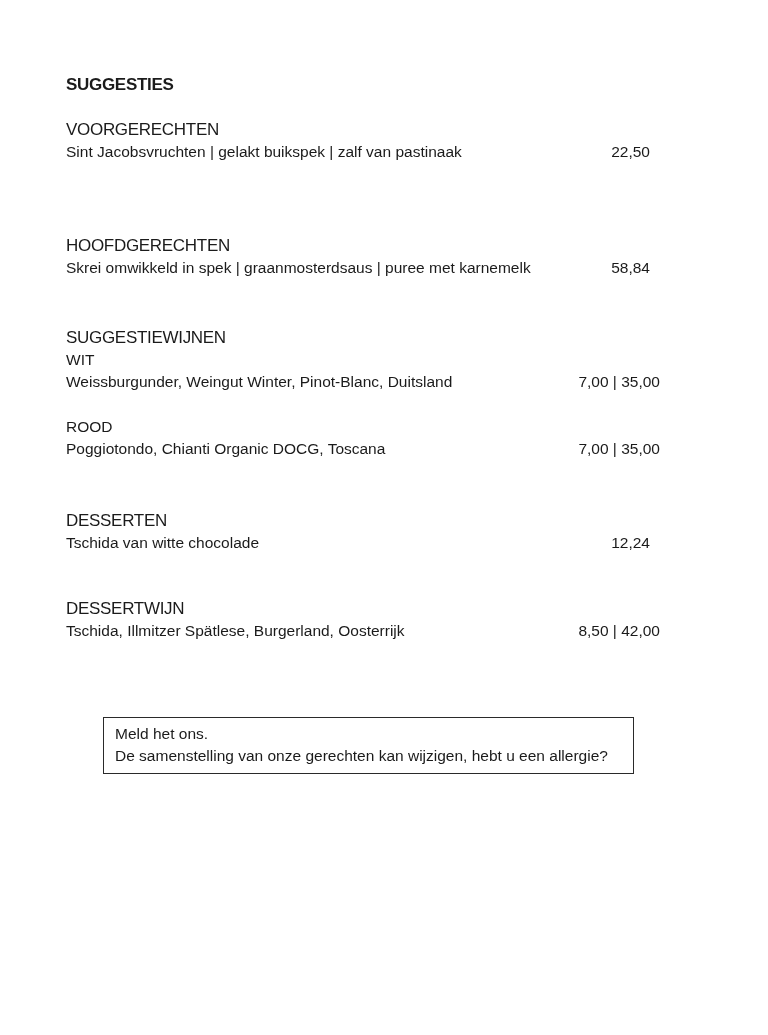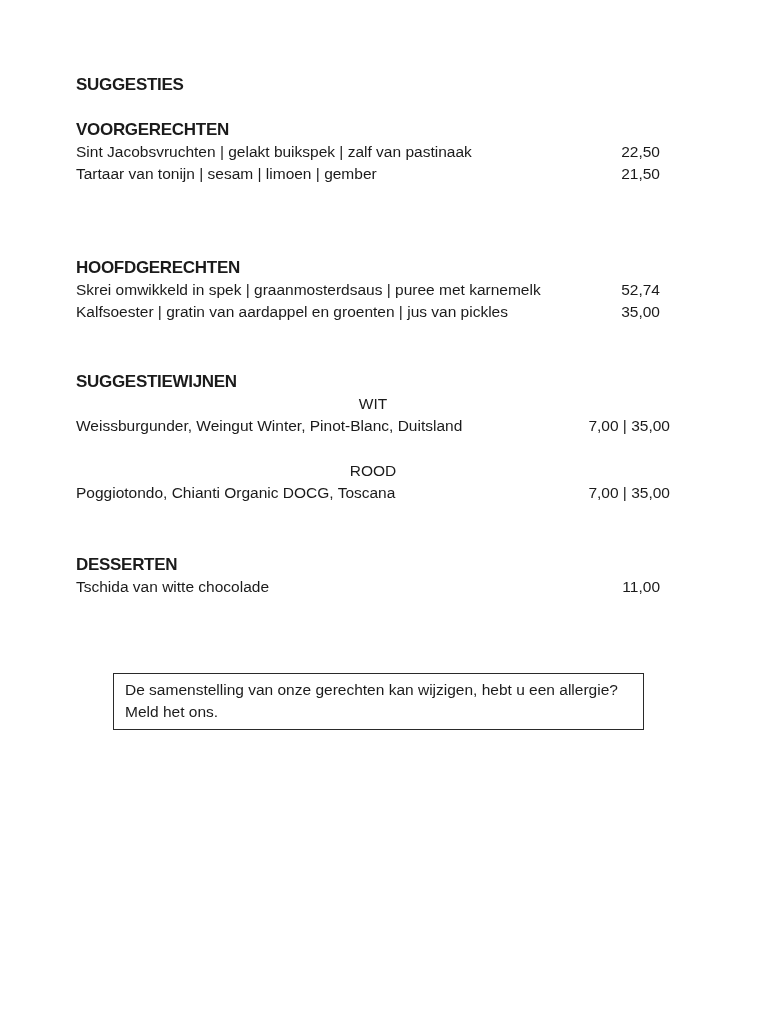--- a/index.html
+++ b/index.html
@@ -10,34 +10,34 @@
   body {
     width: 768px;
     height: 1035px;
     position: relative;
     font-family: "Liberation Sans", sans-serif;
     color: #1b1b1b;
     overflow: hidden;
   }
   .menu {
     position: absolute;
-    left: 76px;
+    left: 66px;
     top: 0;
     width: 594px; 
   }
   .menu-title {
     margin-top: 74px;
     font-size: 17px;
     font-weight: 700;
     letter-spacing: -0.3px;
     line-height: 22px;
   }
   .section-heading {
     font-size: 17px;
-    font-weight: 700;
+    font-weight: 400;
     letter-spacing: -0.3px;
     line-height: 22px;
   }
   .sec-voorgerechten  { margin-top: 23px; }
   .sec-hoofdgerechten { margin-top: 72px; }
   .sec-suggestiewijnen{ margin-top: 48px; }
   .sec-desserten      { margin-top: 50px; }
   .sec-dessertwijn    { margin-top: 44px; }
   .row {
     display: flex;
@@ -46,21 +46,20 @@
     font-size: 15.5px;
     line-height: 22px;
     white-space: nowrap;
   }
   .row .name { flex: 1 1 auto; overflow: hidden; }
   .row .price { flex: 0 0 auto; text-align: right; }
   .row .price.single { padding-right: 10px; } 
   .subheading {
     font-size: 15.5px;
     line-height: 22px;
-    text-align: center;
   }
   .wine-group-rood { margin-top: 23px; }
   .note-box {
     margin-top: 75px;
     margin-left: 37px; 
     width: 531px;
     box-sizing: border-box;
     border: 1.5px solid #2a2a2a;
     padding: 5px 10px 6px 11px;
   }
@@ -76,35 +75,27 @@
 <div class="menu">
 
   <div class="menu-title">SUGGESTIES</div>
 
   <div class="section sec-voorgerechten">
     <div class="section-heading">VOORGERECHTEN</div>
     <div class="row">
       <span class="name">Sint Jacobsvruchten | gelakt buikspek | zalf van pastinaak</span>
       <span class="price single">22,50</span>
     </div>
-    <div class="row">
-      <span class="name">Tartaar van tonijn | sesam | limoen | gember</span>
-      <span class="price single">21,50</span>
-    </div>
   </div>
 
   <div class="section sec-hoofdgerechten">
     <div class="section-heading">HOOFDGERECHTEN</div>
     <div class="row">
       <span class="name">Skrei omwikkeld in spek | graanmosterdsaus | puree met karnemelk</span>
-      <span class="price single">52,74</span>
-    </div>
-    <div class="row">
-      <span class="name">Kalfsoester | gratin van aardappel en groenten | jus van pickles</span>
-      <span class="price single">35,00</span>
+      <span class="price single">58,84</span>
     </div>
   </div>
 
   <div class="section sec-suggestiewijnen">
     <div class="section-heading">SUGGESTIEWIJNEN</div>
     <div class="wine-group">
       <div class="subheading">WIT</div>
       <div class="row">
         <span class="name">Weissburgunder, Weingut Winter, Pinot-Blanc, Duitsland</span>
         <span class="price">7,00 | 35,00</span>
@@ -116,23 +107,30 @@
         <span class="name">Poggiotondo, Chianti Organic DOCG, Toscana</span>
         <span class="price">7,00 | 35,00</span>
       </div>
     </div>
   </div>
 
   <div class="section sec-desserten">
     <div class="section-heading">DESSERTEN</div>
     <div class="row">
       <span class="name">Tschida van witte chocolade</span>
-      <span class="price single">11,00</span>
+      <span class="price single">12,24</span>
     </div>
   </div>
 
+  <div class="section sec-dessertwijn">
+    <div class="section-heading">DESSERTWIJN</div>
+    <div class="row">
+      <span class="name">Tschida, Illmitzer Spätlese, Burgerland, Oosterrijk</span>
+      <span class="price">8,50 | 42,00</span>
+    </div>
+  </div>
 
   <div class="note-box">
+    <div class="note-line">Meld het ons.</div>
     <div class="note-line">De samenstelling van onze gerechten kan wijzigen, hebt u een allergie?</div>
-    <div class="note-line">Meld het ons.</div>
   </div>
 
 </div>
 
 </body></html>

